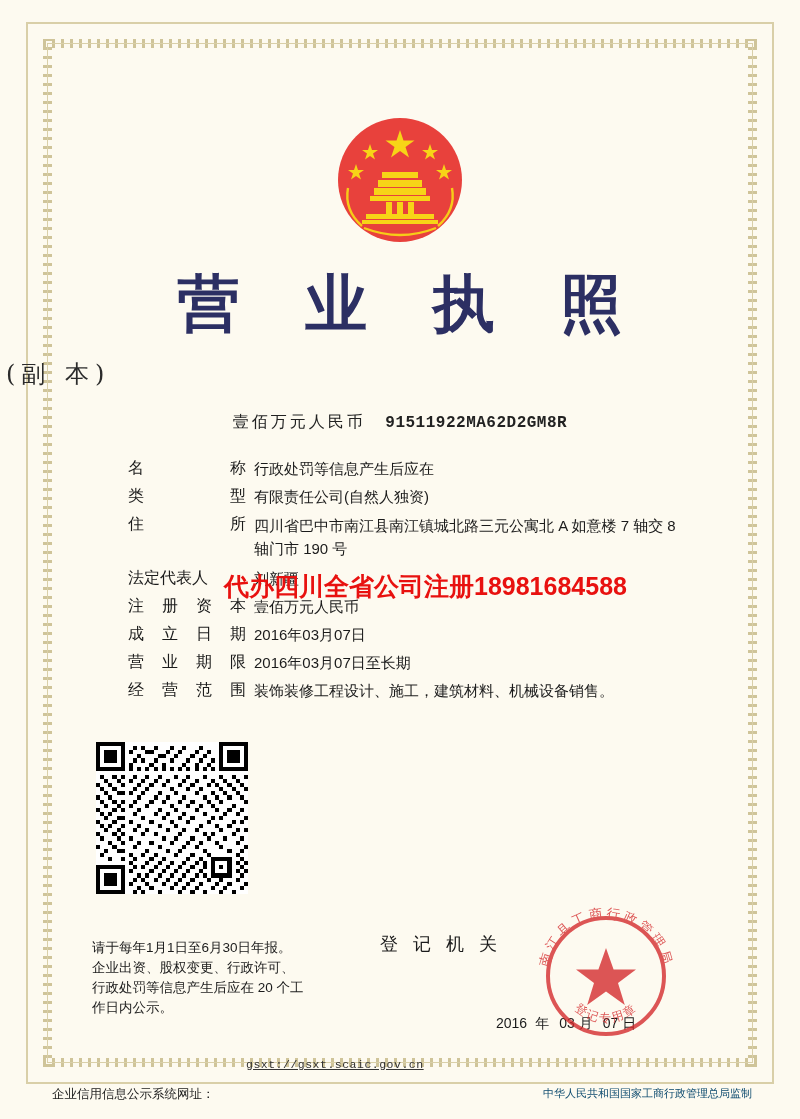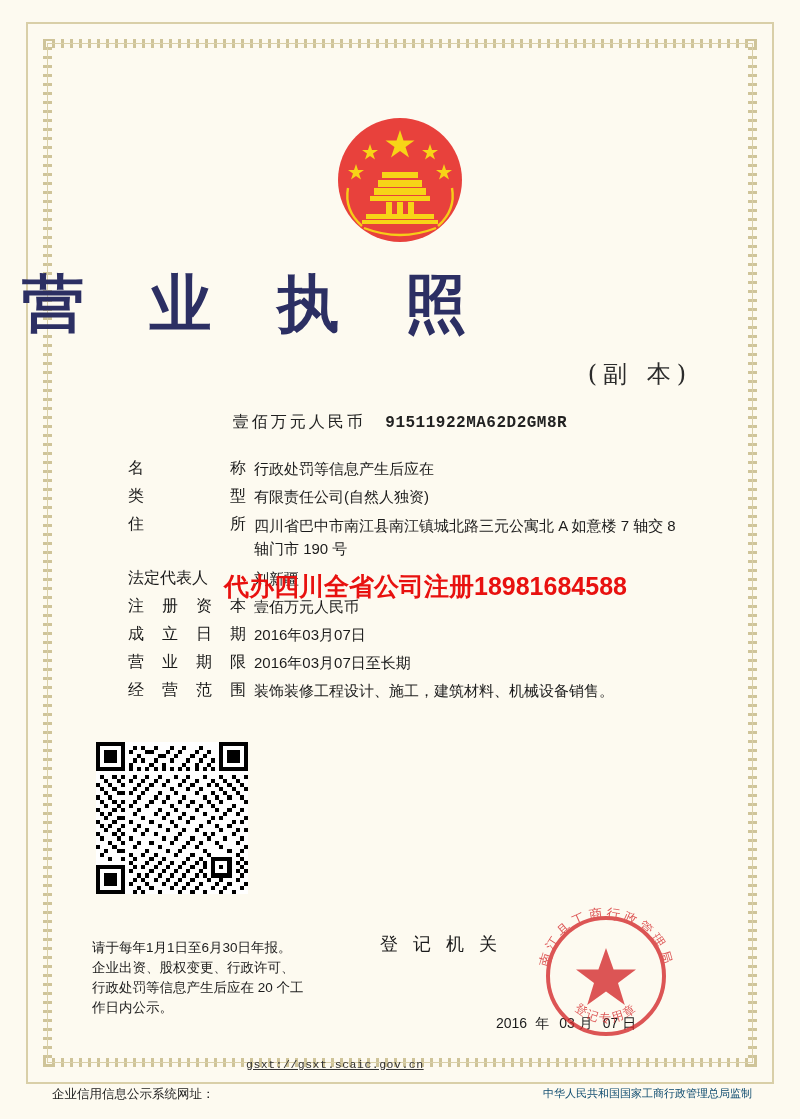--- a/index.html
+++ b/index.html
@@ -55,33 +55,33 @@
     position: absolute;
     left: 330px; top: 110px;
     width: 140px; height: 140px;
   }
 
   
   .title {
     position: absolute;
     left: 0; top: 262px;
     width: 800px;
-    text-align: left;
+    text-align: center;
     font-family: "DejaVu Serif", serif;
     font-weight: bold;
     font-size: 62px;
     letter-spacing: 22px;
     text-indent: 22px;
     color: #2c2f63;
   }
   .subtitle {
     position: absolute;
     left: 0; top: 358px;
     width: 692px;
-    text-align: right;
+    text-align: left;
     font-family: "DejaVu Serif", serif;
     font-size: 24px;
     letter-spacing: 6px;
     text-indent: 6px;
     color: #2b2b2b;
   }
   .credit-code {
     position: absolute;
     left: 0; top: 412px;
     width: 800px;

